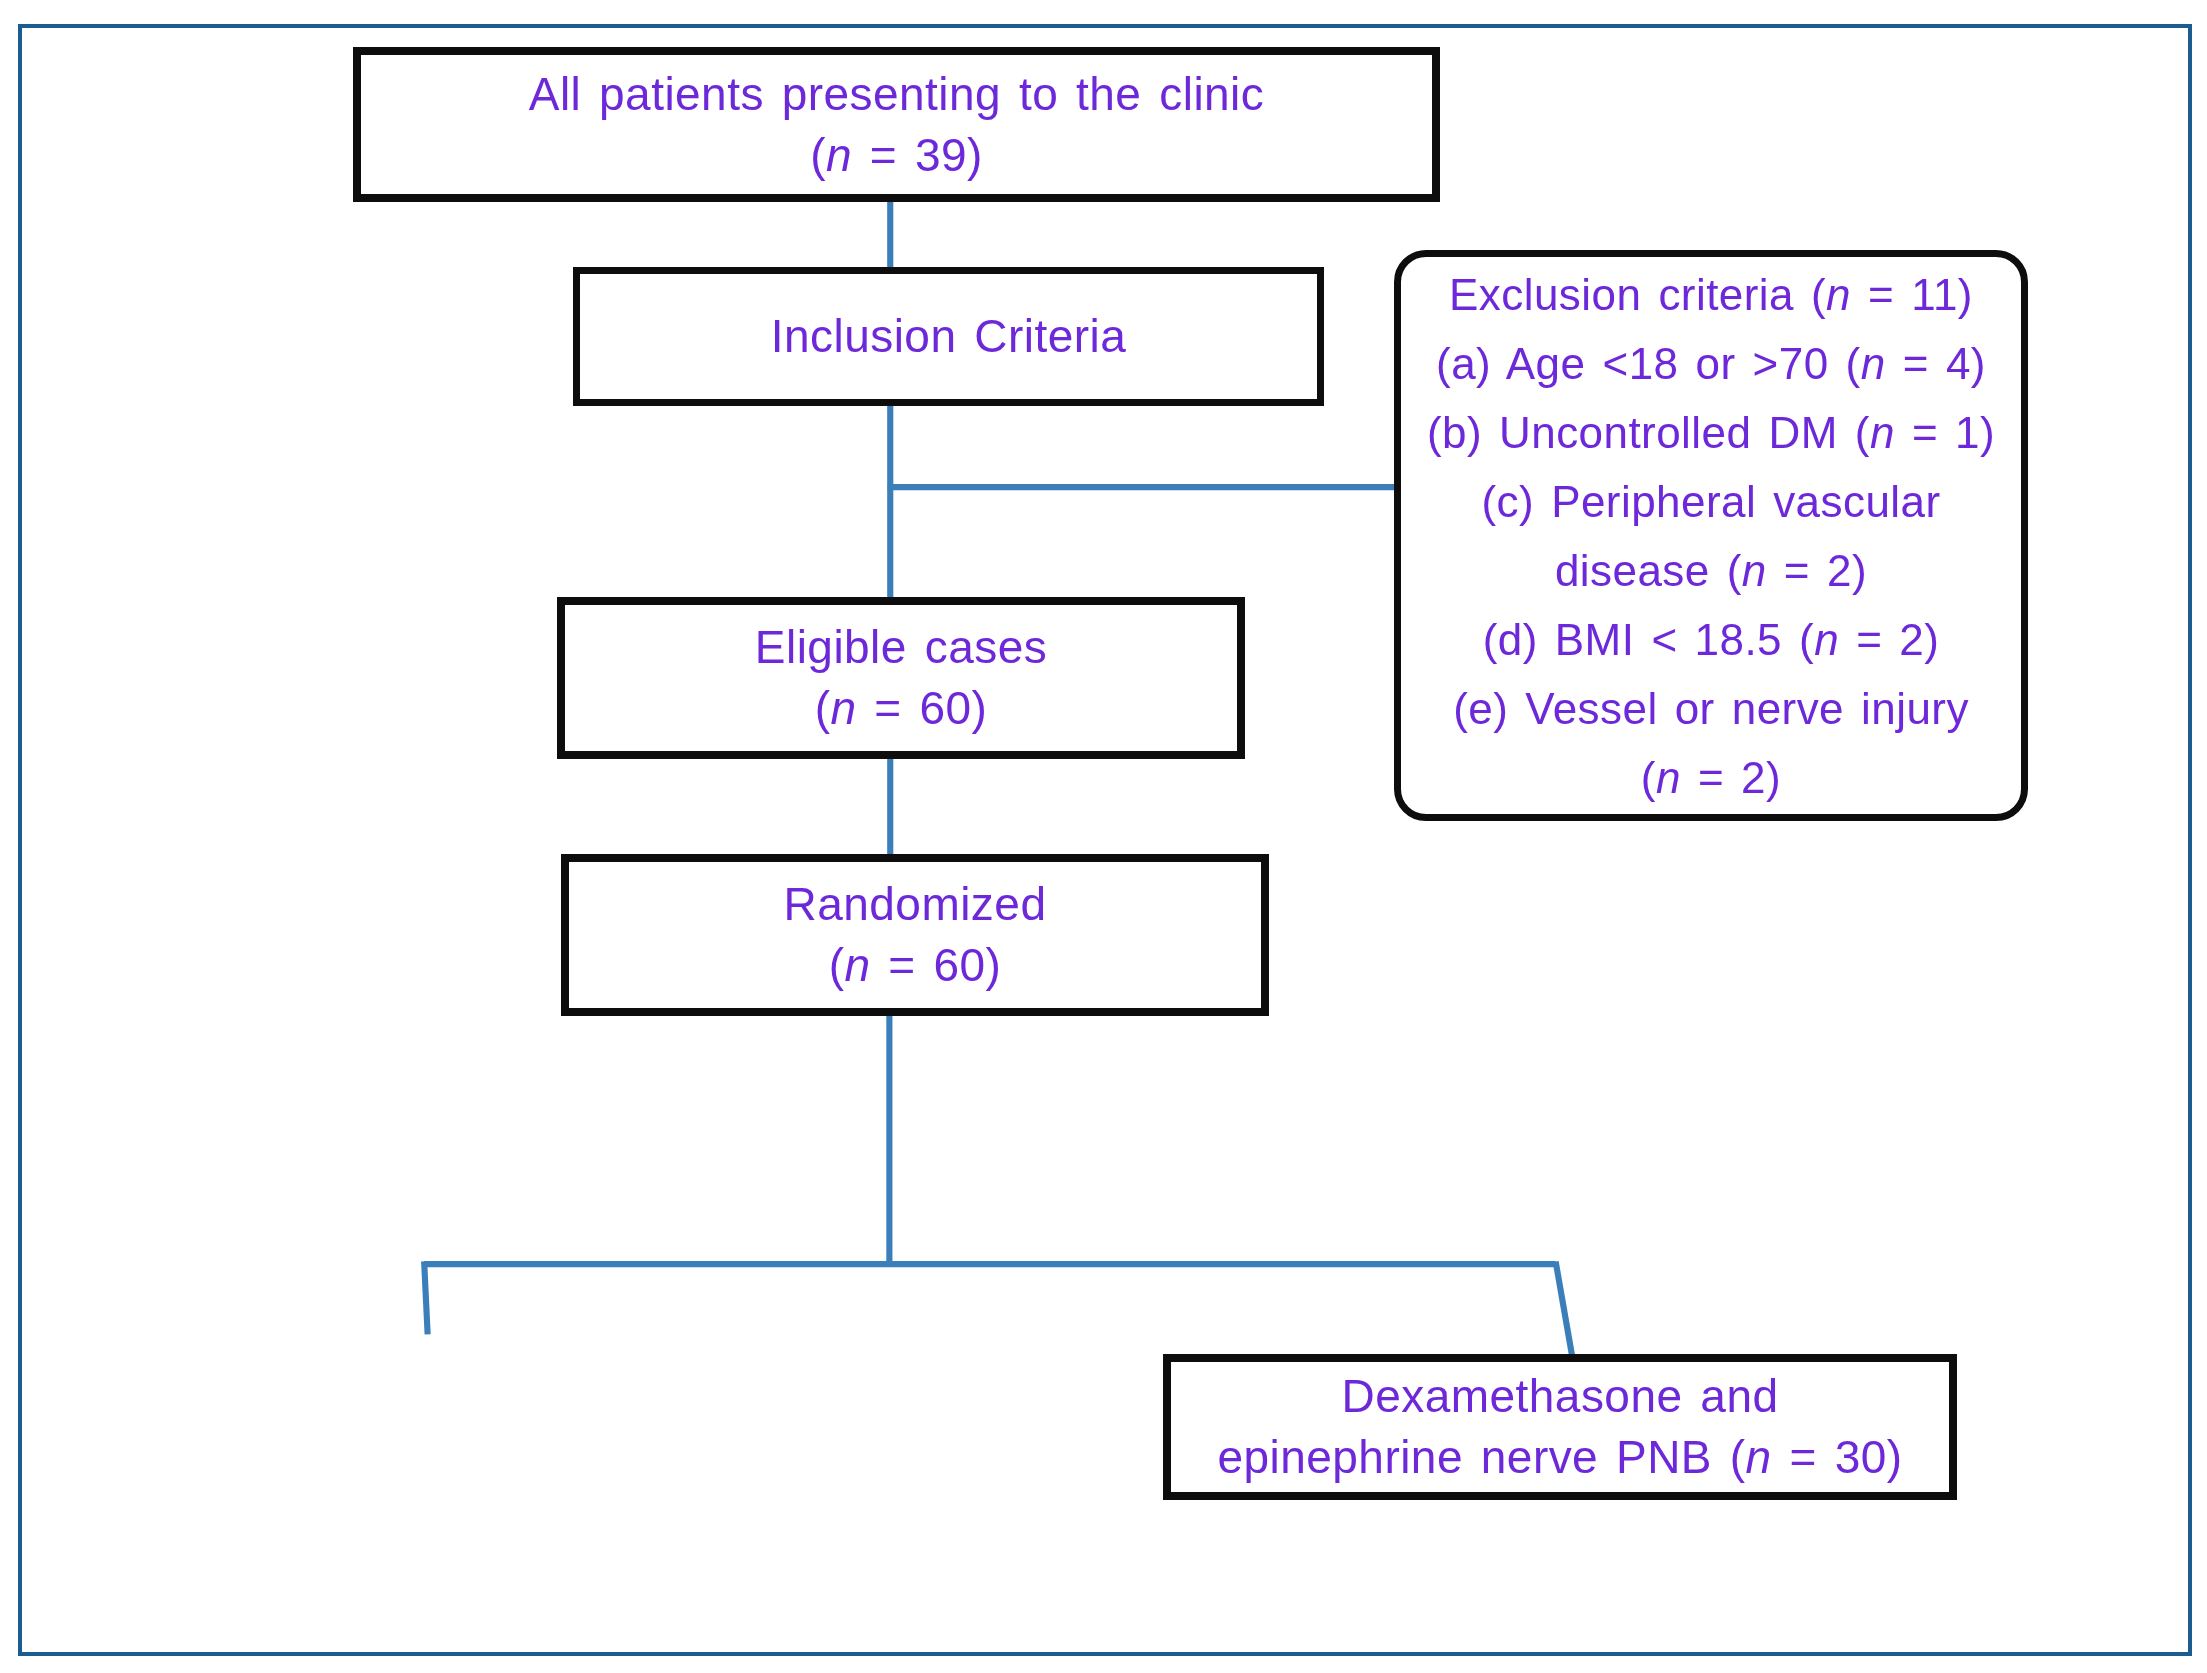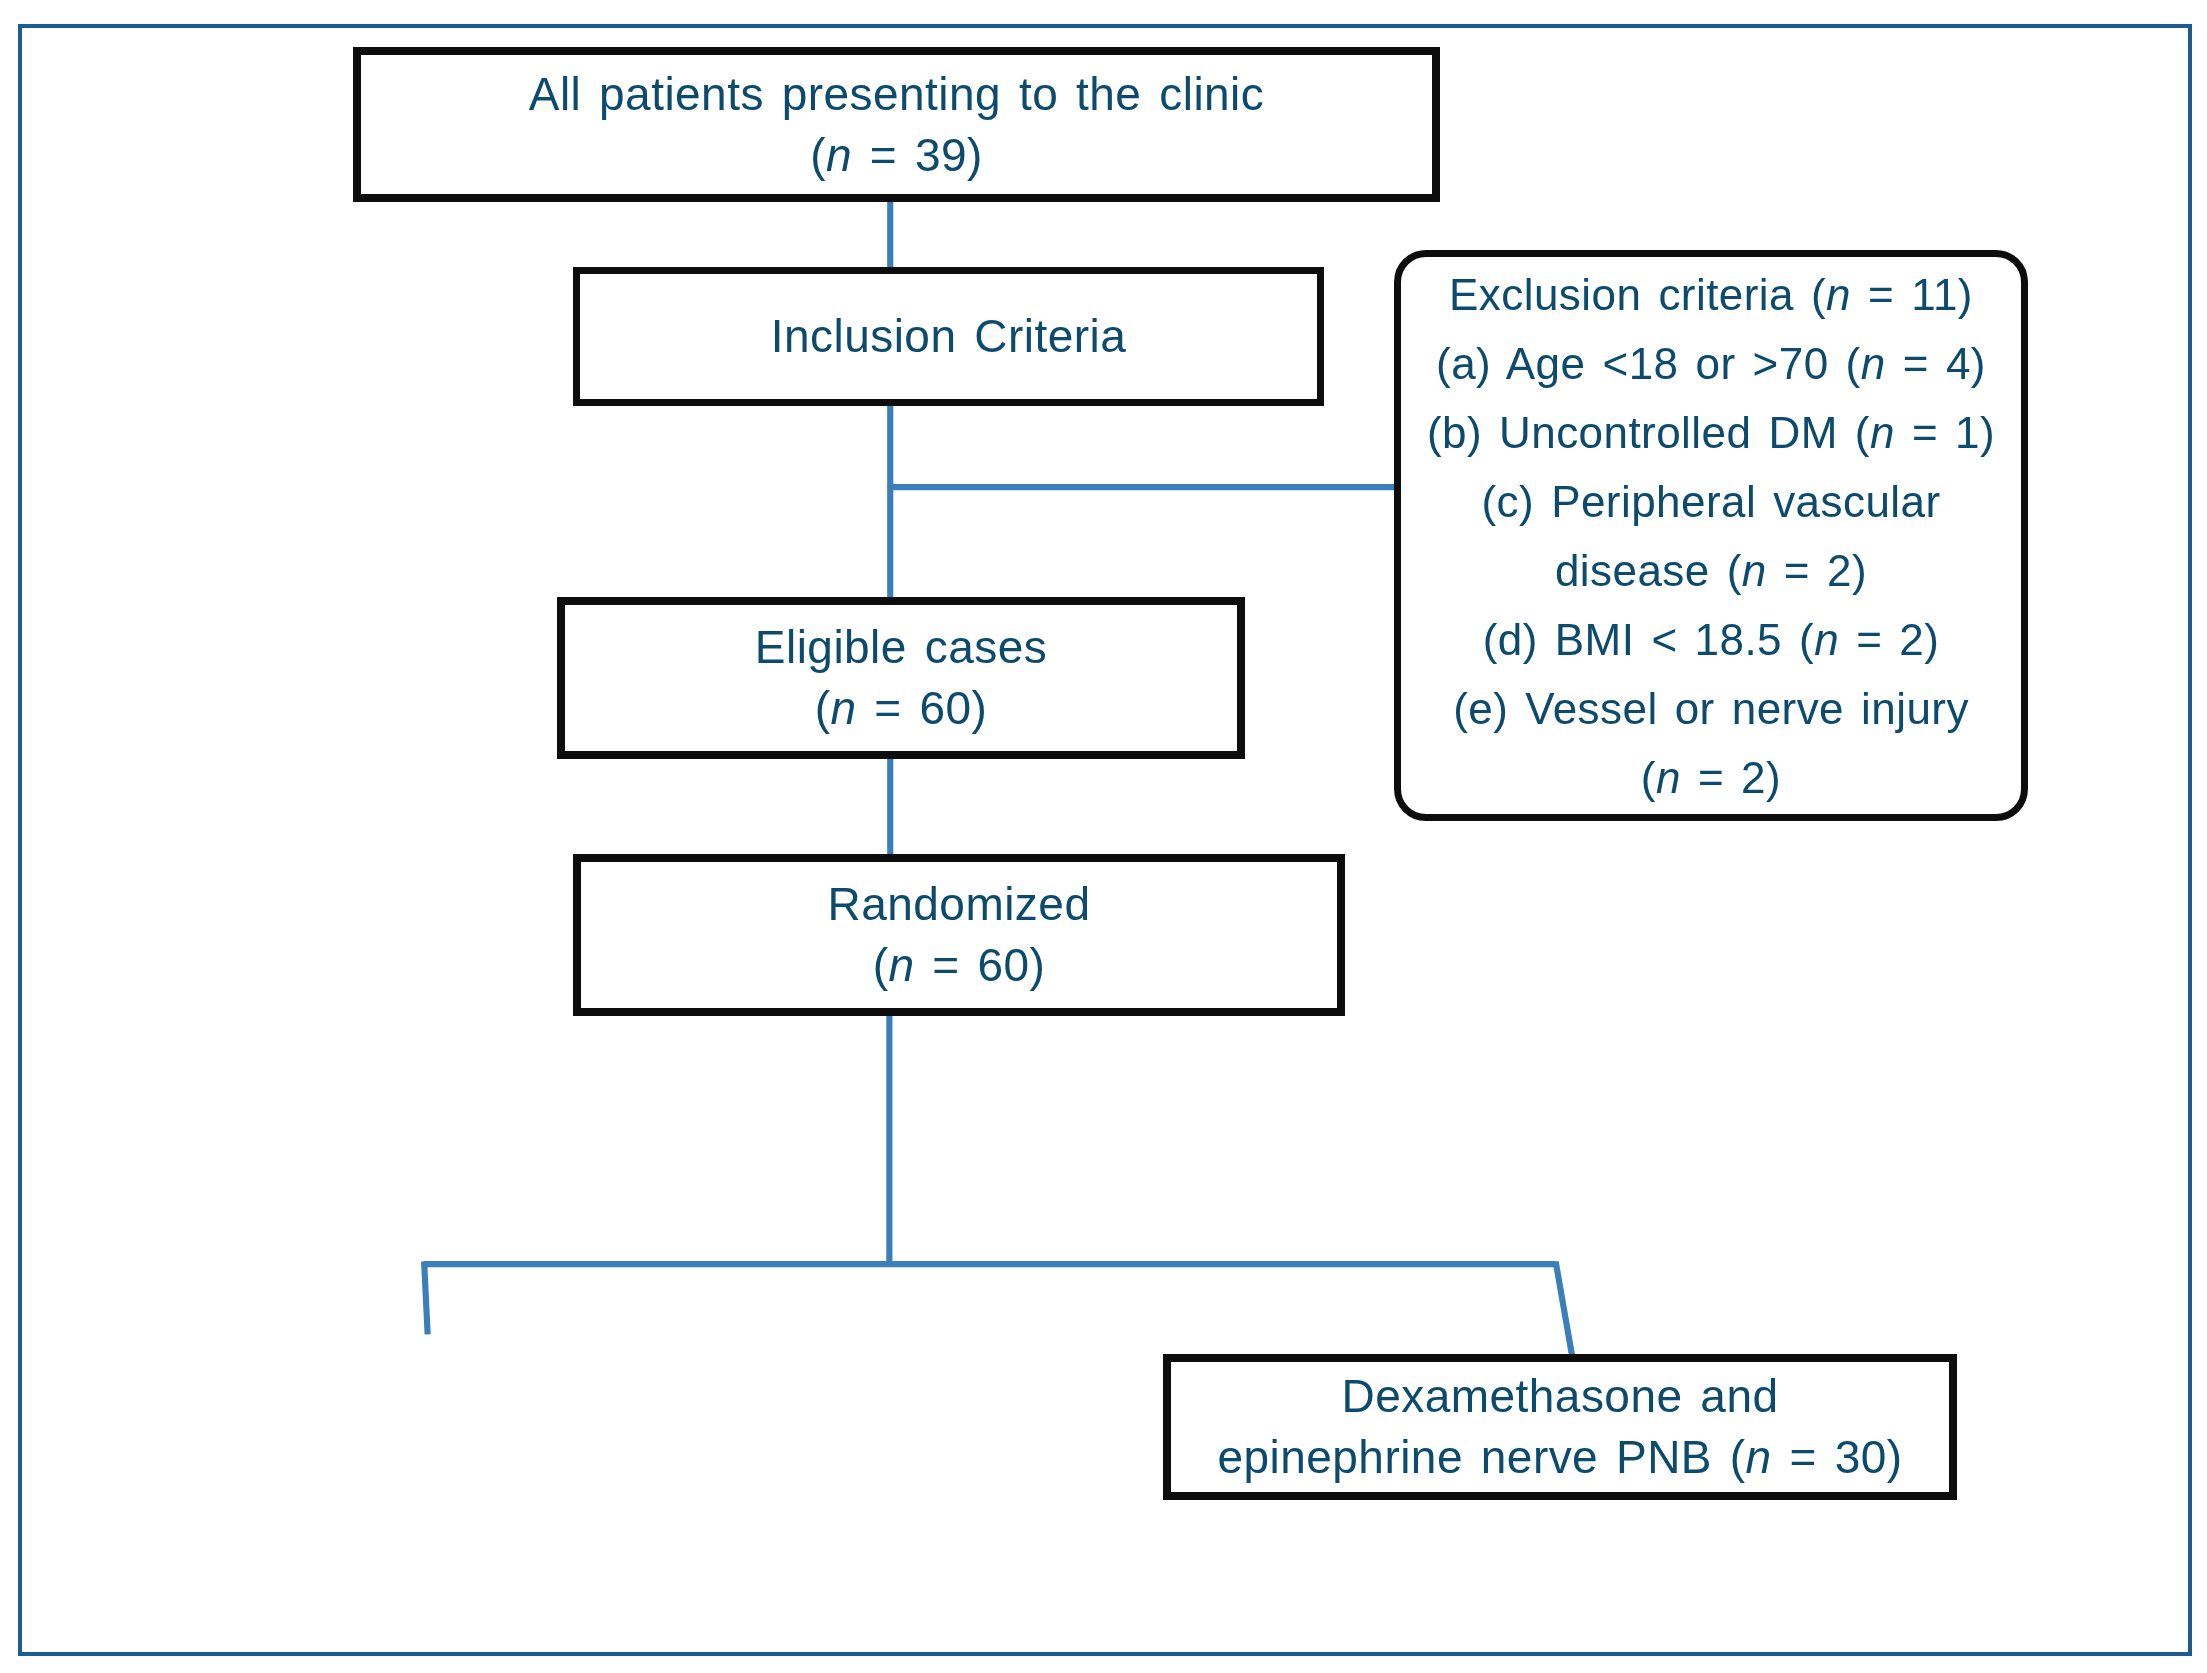--- a/index.html
+++ b/index.html
@@ -6,21 +6,21 @@
     margin: 0;
     padding: 0;
     background: #ffffff;
   }
   .canvas {
     position: relative;
     width: 2208px;
     height: 1674px;
     background: #ffffff;
     font-family: "Liberation Sans", "DejaVu Sans", sans-serif;
-    color: #0c4a6e;
+    color: #6d28d9;
     overflow: hidden;
   }
   .outer-frame {
     position: absolute;
     left: 17.6px;
     top: 24px;
     width: 2174px;
     height: 1632px;
     border: 4.4px solid #1d5c8e;
     box-sizing: border-box;
@@ -47,21 +47,21 @@
     word-spacing: 0.10em;
     letter-spacing: 0.01em;
   }
   .node .nline { white-space: nowrap; }
   .node i { font-style: italic; }
   .b-all  { left: 353px;  top: 47px;   width: 1087px; height: 155px; border-width: 8.8px; }
   .b-inc  { left: 573px;  top: 267px;  width: 751px;  height: 139px; border-width: 7px; }
   .b-exc  { left: 1394px; top: 250px;  width: 634px;  height: 571px; border-width: 7px;
             font-size: 44px; line-height: 69px; border-radius: 32px; }
   .b-eli  { left: 557px;  top: 597px;  width: 688px;  height: 162px; }
-  .b-ran  { left: 573px;  top: 854px;  width: 772px;  height: 162px; }
+  .b-ran  { left: 561px;  top: 854px;  width: 708px;  height: 162px; }
   .b-pca  { left: 108px;  top: 1331px; width: 654px;  height: 170px; border-width: 9.7px; }
   .b-dex  { left: 1163px; top: 1354px; width: 794px;  height: 146px; border-width: 8.8px; }
 </style>
 </head>
 <body>
 
 <div class="canvas">
 
   <svg class="connector-layer" viewBox="0 0 2515 1907" xmlns="http://www.w3.org/2000/svg">
     <line x1="1014" y1="228" x2="1014" y2="308" stroke="#3a7fba" stroke-width="7"></line>

